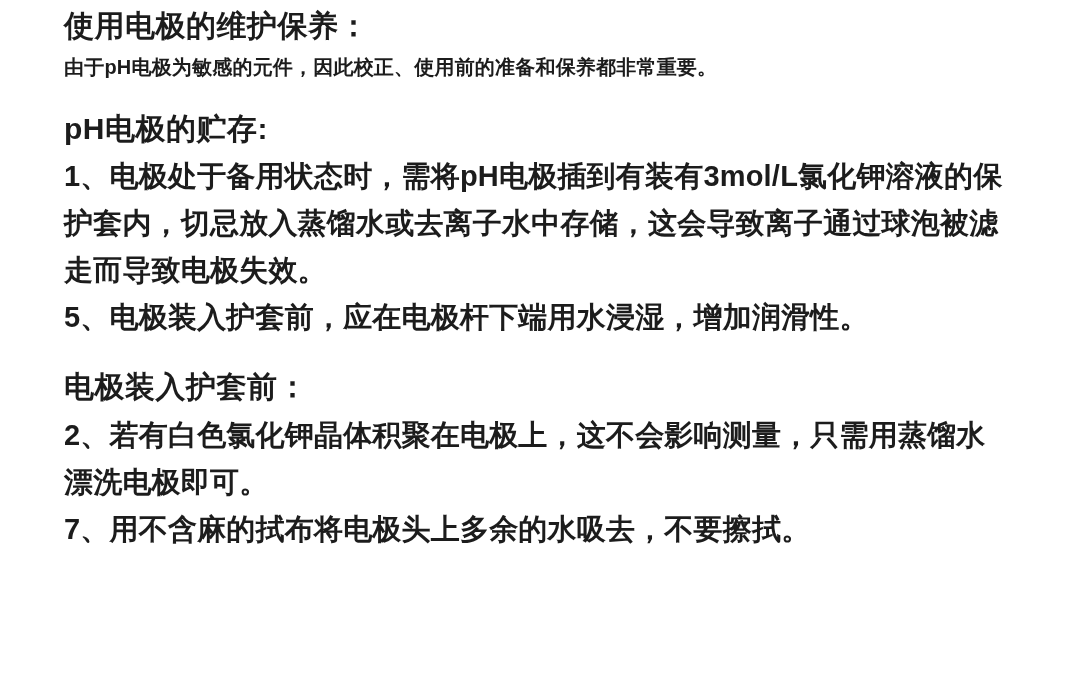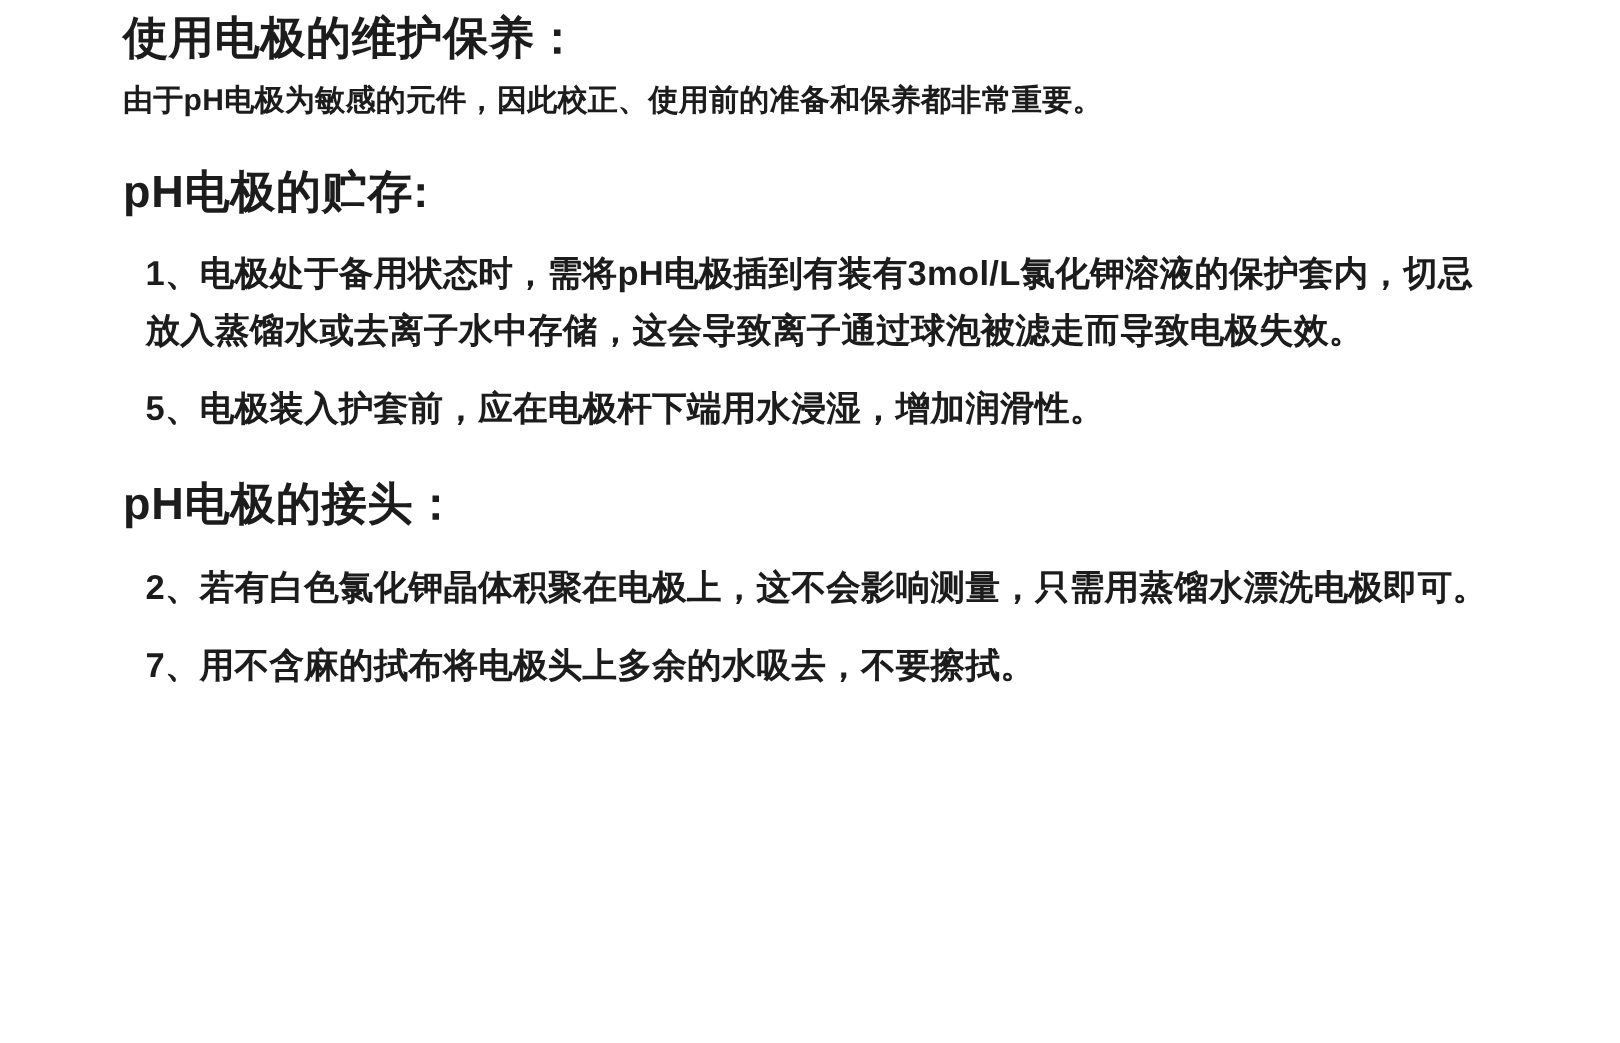--- a/index.html
+++ b/index.html
@@ -11,21 +11,21 @@
     height: 695px;
     background: #ffffff;
     font-family: "Liberation Sans", "DejaVu Sans", sans-serif;
     color: #1c1c1c;
     overflow: hidden;
   }
   .page {
     box-sizing: border-box;
     width: 1068px;
     height: 695px;
-    padding: 6px 60px 0 82px;
+    padding: 6px 60px 0 64px;
   }
   .section {
     margin: 0;
   }
   .section + .section {
     margin-top: 26px;
   }
   h2.heading {
     font-size: 30px;
     font-weight: bold;
@@ -42,24 +42,24 @@
   }
   .lead {
     margin-top: 2px;
   }
   .list {
     margin: 0;
     padding: 0;
     list-style: none;
   }
   .list li {
-    font-size: 23px;
+    font-size: 29px;
     font-weight: bold;
     line-height: 1.62;
-    margin: 15px;
+    margin: 0;
     letter-spacing: 0.2px;
   }
 </style>
 </head>
 <body>
 
 <div class="page">
 
   <div class="section">
     <h2 class="heading">使用电极的维护保养：</h2>
@@ -68,20 +68,20 @@
 
   <div class="section">
     <h2 class="heading">pH电极的贮存:</h2>
     <ul class="list">
       <li>1、电极处于备用状态时，需将pH电极插到有装有3mol/L氯化钾溶液的保护套内，切忌放入蒸馏水或去离子水中存储，这会导致离子通过球泡被滤走而导致电极失效。</li>
       <li>5、电极装入护套前，应在电极杆下端用水浸湿，增加润滑性。</li>
     </ul>
   </div>
 
   <div class="section">
-    <h2 class="heading">pH电极的接头：</h2>
+    <h2 class="heading">电极装入护套前：</h2>
     <ul class="list">
       <li>2、若有白色氯化钾晶体积聚在电极上，这不会影响测量，只需用蒸馏水漂洗电极即可。</li>
       <li>7、用不含麻的拭布将电极头上多余的水吸去，不要擦拭。</li>
     </ul>
   </div>
 
 </div>
 
 </body></html>

